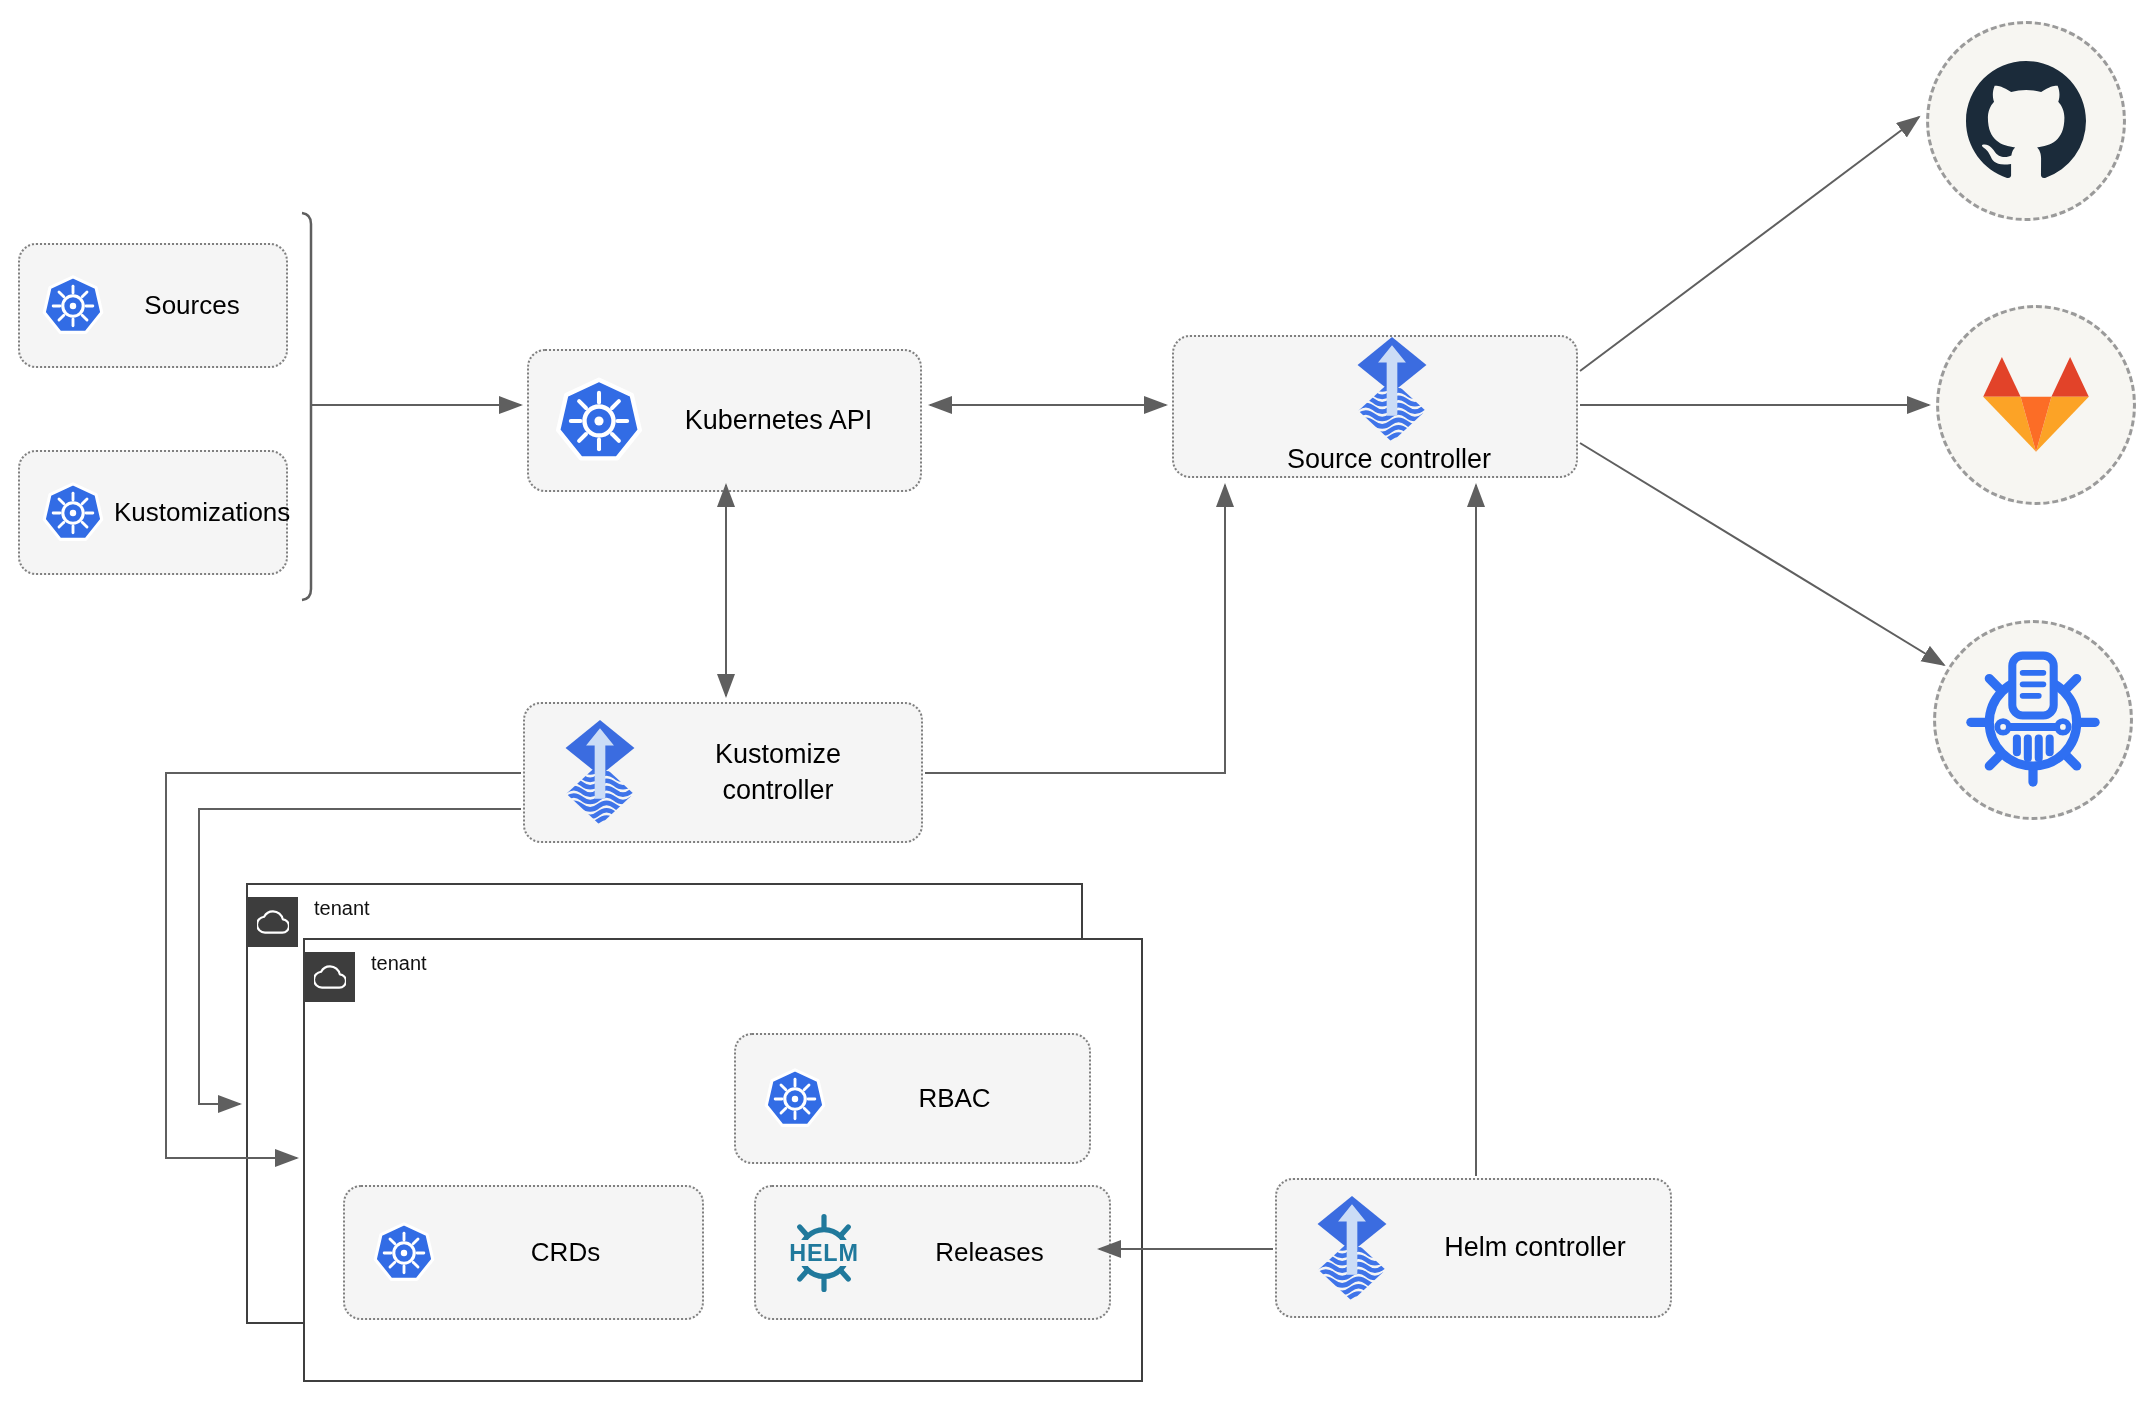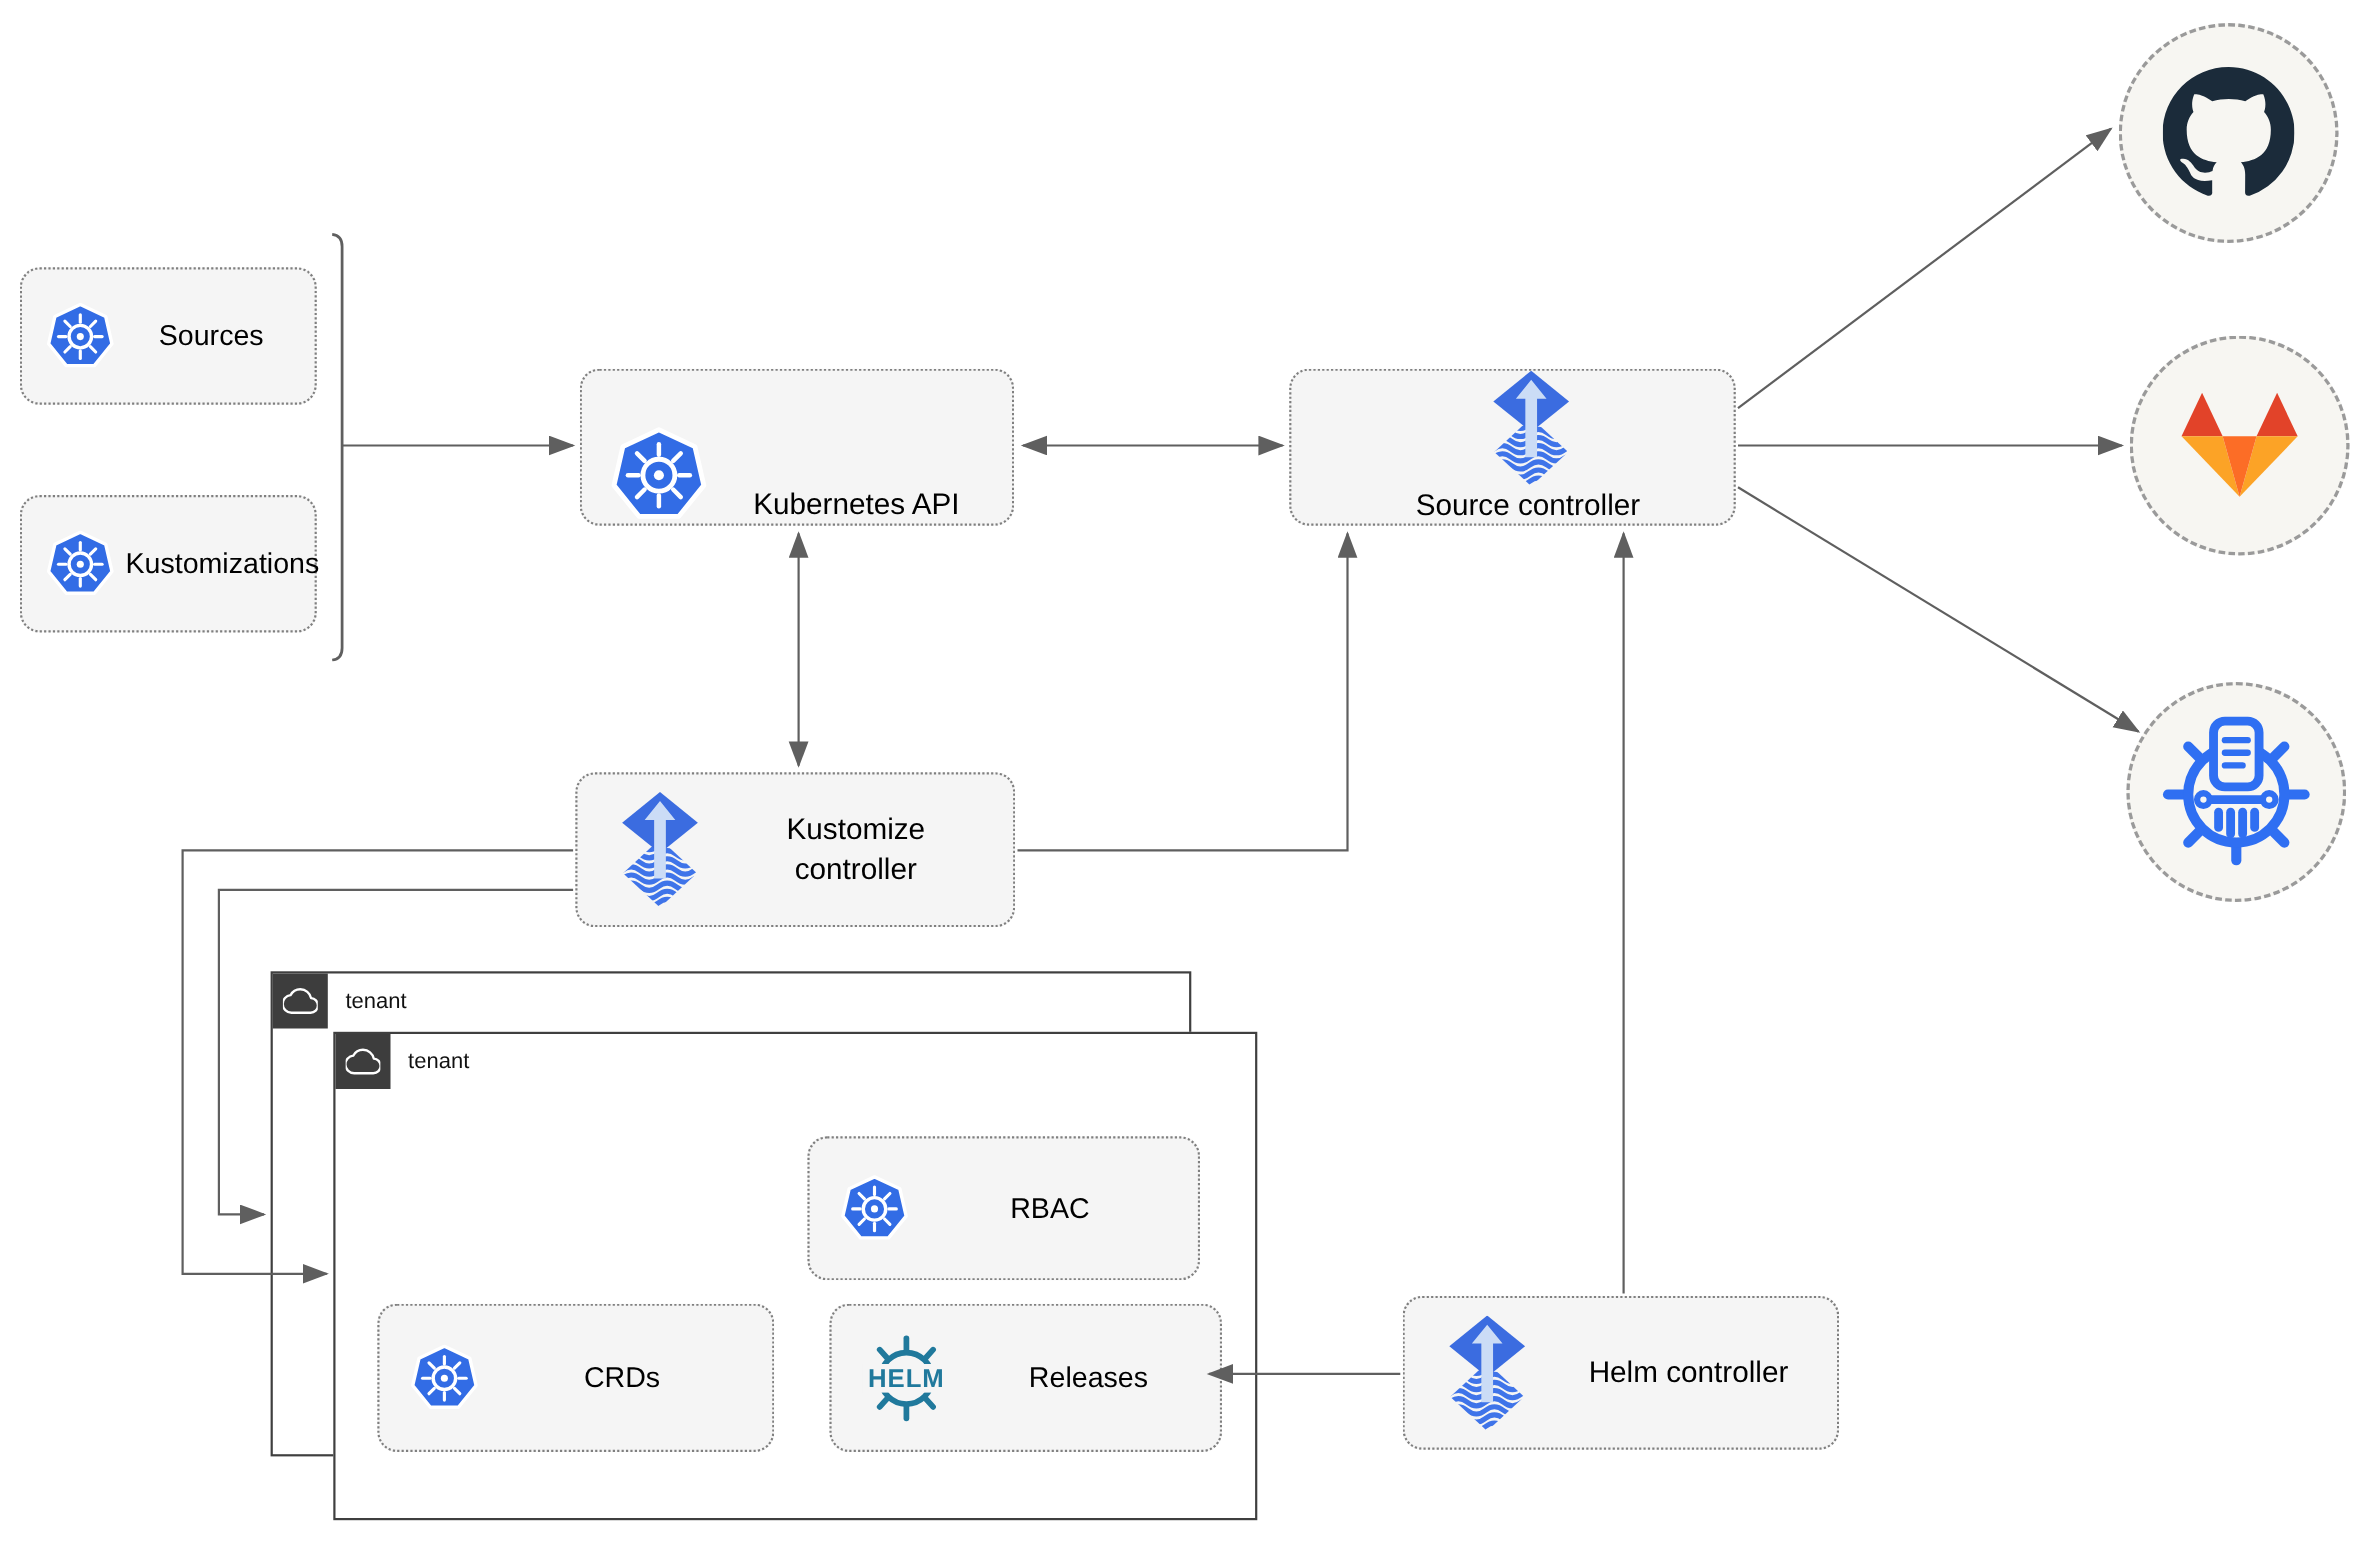--- a/index.html
+++ b/index.html
@@ -32,22 +32,22 @@
   }
   .node.small .label{font-size:26px;}
   
   .tenant{
     position:absolute;
     background:#ffffff;
     border:2px solid #3f3f3f;
     box-sizing:border-box;
   }
   .tenant-head{
-    position:absolute; top:0; left:0;
-    display:flex; align-items:center;
+    position:absolute; top:12px; left:0;
+    display:flex; align-items:flex-start;
   }
   .tenant-tab{
     width:50px;height:50px;
     background:#3d3d3d;
     display:flex;align-items:center;justify-content:center;
     flex:0 0 auto;
   }
   .tenant-label{
     margin-left:16px;
     font-size:20px;
@@ -189,21 +189,21 @@
 
   <div class="node small z3" style="left:18px;top:243px;width:270px;height:125px;padding-left:22px;">
     <span class="icon">
       <svg width="62" height="62">
           <use href="#sym-k8s"></use>
         </svg>
     </span>
     <span class="label">Sources</span>
   </div>
 
-  <div class="node z3" style="left:527px;top:335px;width:395px;height:143px;padding-left:26px;align-items:flex-end;">
+  <div class="node z3" style="left:527px;top:349px;width:395px;height:143px;padding-left:26px;">
     <span class="icon">
       <svg width="88" height="88">
           <use href="#sym-k8s"></use>
         </svg>
     </span>
     <span class="label">Kubernetes API</span>
   </div>
 
   <div class="node z3" style="left:1172px;top:335px;width:406px;height:143px;padding-left:34px;flex-direction:column;">
     <span class="icon">

